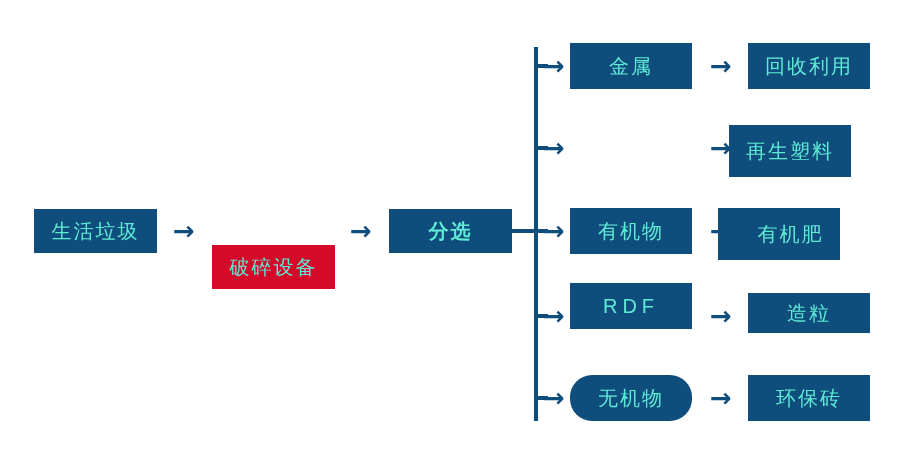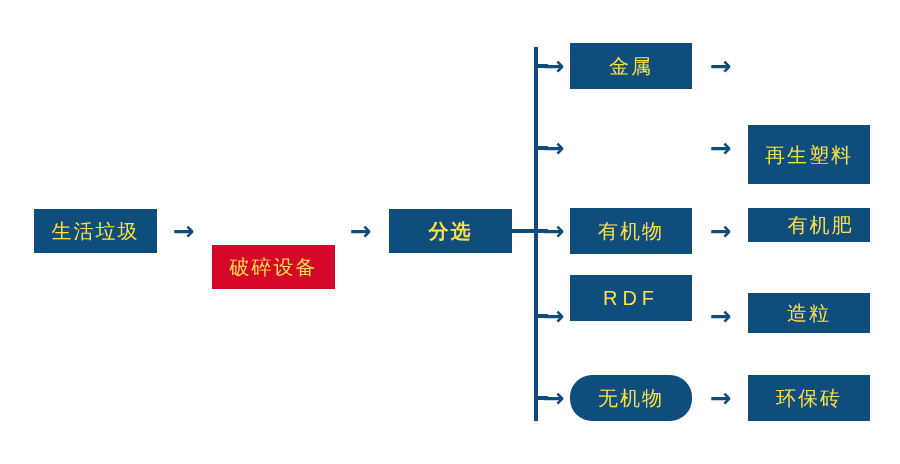--- a/index.html
+++ b/index.html
@@ -21,21 +21,21 @@
     background: #ffffff;
   }
 
   
   .node {
     position: absolute;
     box-sizing: border-box;
     display: flex;
     align-items: center;
     justify-content: center;
-    color: #fde047;
+    color: #5eead4;
     font-size: 20px;
     letter-spacing: 2px;
     line-height: 1;
     white-space: nowrap;
     user-select: none;
   }
   .node.blue { background: #0f4d7d; }
   .node.red  { background: #d6082a; margin-top: 36px; }
   .node.latin { letter-spacing: 5px; font-size: 20px; }
 
@@ -79,35 +79,36 @@
   <div class="node blue" style="left:389px; top:209px; width:123px; height:44px;font-weight:bold;">分选</div>
 
   <div class="hline" style="left:512px; top:229px; width:26px; height:4px;"></div>
 
   <div class="vline" style="left:534px; top:47px; width:4px; height:374px;"></div>
 
   <div class="hline" style="left:538px; top:64px; width:10px; height:4px;"></div>
   <div class="arrow" style="left:538px; top:50px; width:32px; height:32px;">→</div>
   <div class="node blue" style="left:570px; top:43px; width:122px; height:46px;">金属</div>
   <div class="arrow" style="left:702px; top:50px; width:38px; height:32px;">→</div>
+  <div class="node blue" style="left:748px; top:43px; width:122px; height:46px;">回收利用</div>
 
   <div class="hline" style="left:538px; top:146px; width:10px; height:4px;"></div>
   <div class="arrow" style="left:538px; top:132px; width:32px; height:32px;">→</div>
   <div class="arrow" style="left:702px; top:132px; width:38px; height:32px;">→</div>
-  <div class="node blue" style="left:748px; top:125px; width:122px; height:59px;">再生塑料</div>
+  <div class="node blue" style="left:729px; top:125px; width:122px; height:52px;">再生塑料</div>
 
   <div class="hline" style="left:538px; top:229px; width:10px; height:4px;"></div>
   <div class="arrow" style="left:538px; top:215px; width:32px; height:32px;">→</div>
   <div class="node blue" style="left:570px; top:208px; width:122px; height:46px;">有机物</div>
   <div class="arrow" style="left:702px; top:215px; width:38px; height:32px;">→</div>
-  <div class="node blue" style="left:748px; top:208px; width:122px; height:34px;padding-left:23px;">有机肥</div>
+  <div class="node blue" style="left:718px; top:208px; width:122px; height:52px;padding-left:23px;">有机肥</div>
 
   <div class="hline" style="left:538px; top:314px; width:10px; height:4px;"></div>
   <div class="arrow" style="left:538px; top:300px; width:32px; height:32px;">→</div>
-  <div class="node blue latin" style="left:570px; top:275px; width:122px; height:46px;">RDF</div>
+  <div class="node blue latin" style="left:570px; top:283px; width:122px; height:46px;">RDF</div>
   <div class="arrow" style="left:702px; top:300px; width:38px; height:32px;">→</div>
   <div class="node blue" style="left:748px; top:293px; width:122px; height:40px;">造粒</div>
 
   <div class="hline" style="left:538px; top:396px; width:10px; height:4px;"></div>
   <div class="arrow" style="left:538px; top:382px; width:32px; height:32px;">→</div>
   <div class="node blue" style="left:570px; top:375px; width:122px; height:46px;border-radius:22px;">无机物</div>
   <div class="arrow" style="left:702px; top:382px; width:38px; height:32px;">→</div>
   <div class="node blue" style="left:748px; top:375px; width:122px; height:46px;">环保砖</div>
 
 </div>

